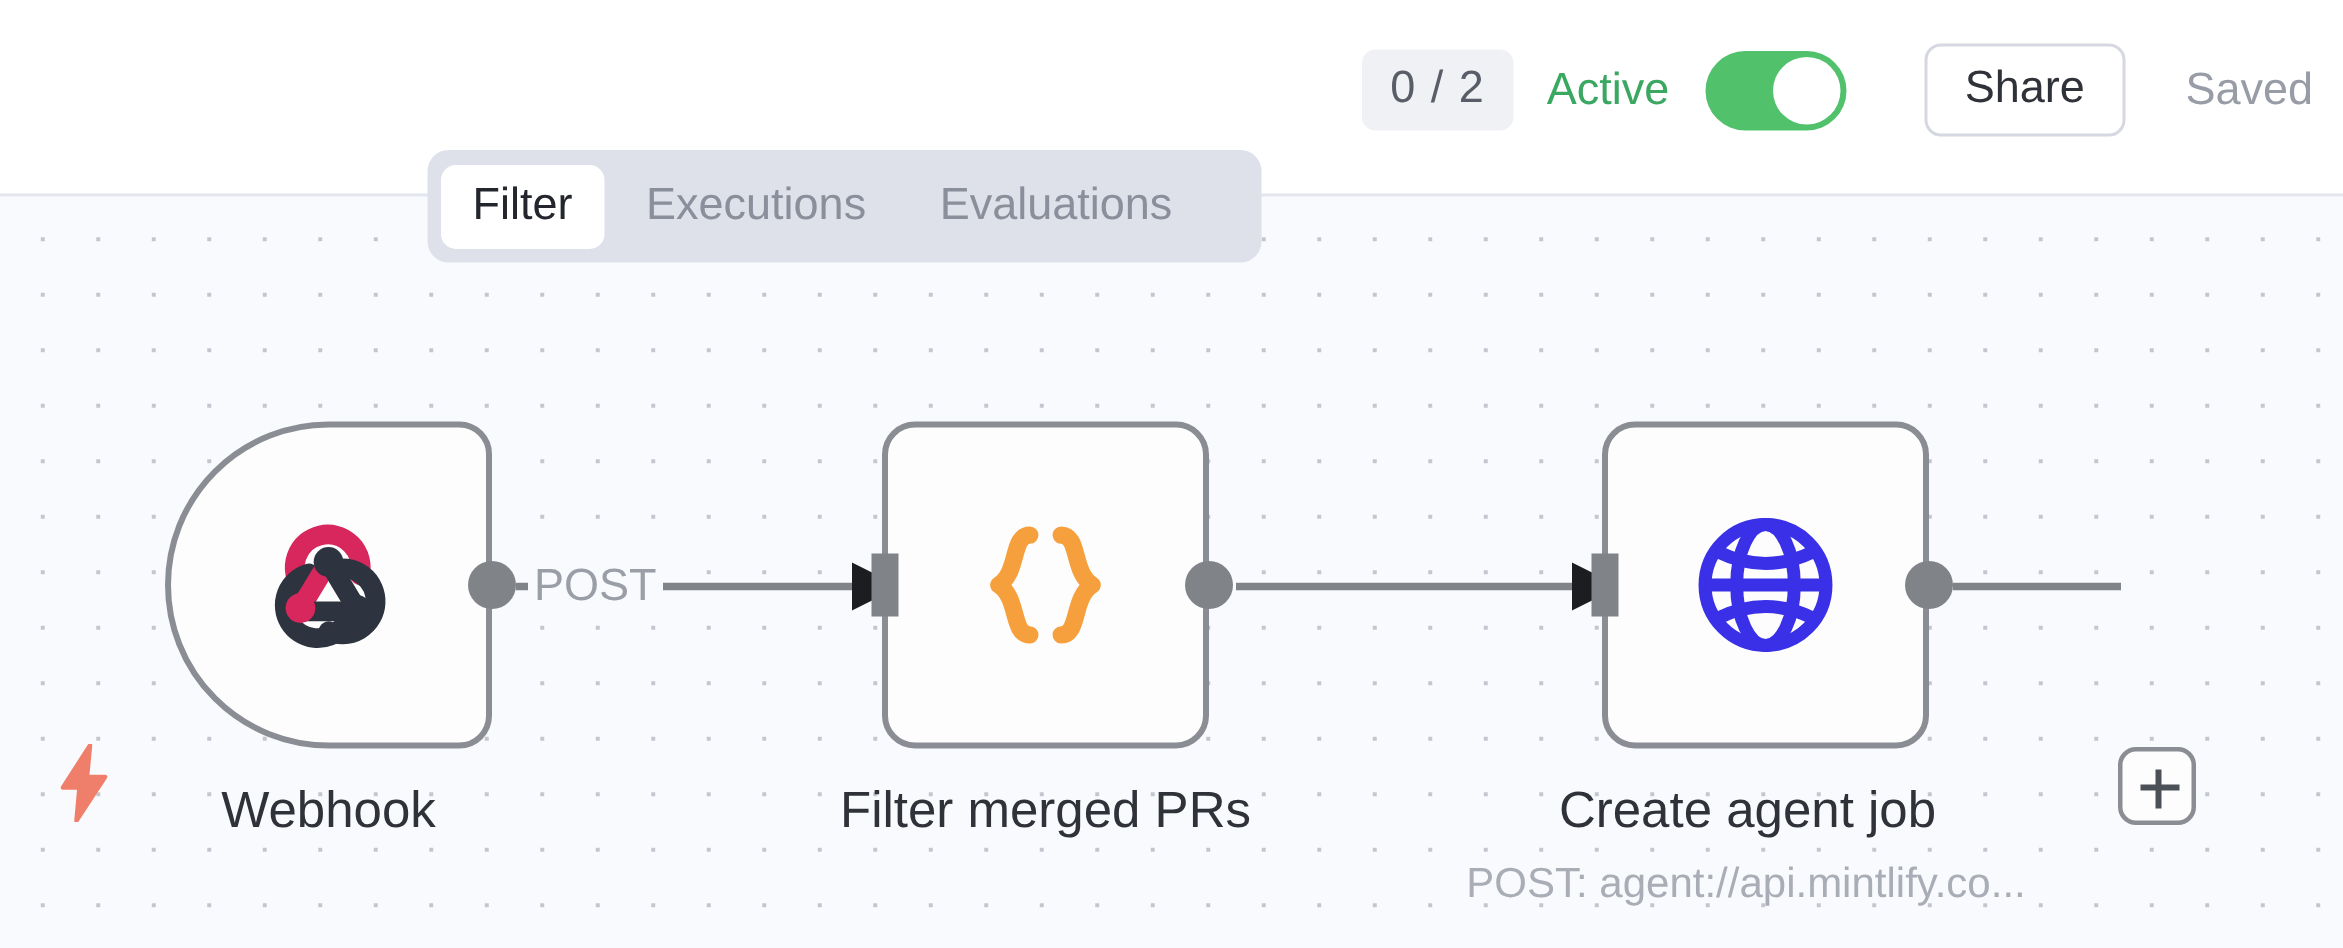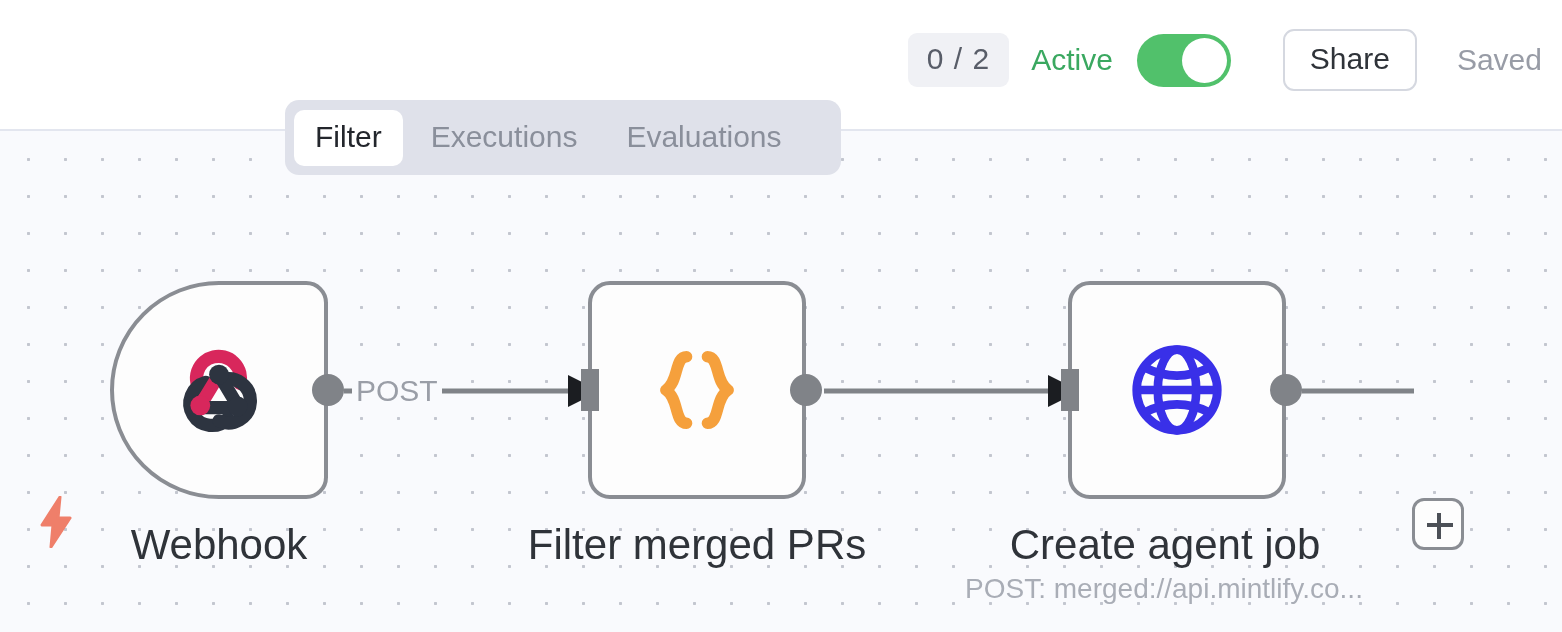--- a/index.html
+++ b/index.html
@@ -141,21 +141,21 @@
     position: absolute;
     width: 18px; height: 42px;
     background: #808388;
     left: -11px; top: 50%; margin-top: -21px;
     cursor: pointer;
   }
 
   .node-label {
     position: absolute;
     text-align: right;
-    font-size: 42px;
+    font-size: 34px;
     color: #2f3339;
     white-space: nowrap;
     transform: translateX(-50%);
   }
   .node-sub {
     position: absolute;
     text-align: center;
     font-size: 28px;
     color: #a9adb6;
     white-space: nowrap;
@@ -274,18 +274,18 @@
         <circle cx="50" cy="50" r="42" fill="none" stroke="#3930e8" stroke-width="9"></circle>
         <ellipse cx="50" cy="50" rx="20" ry="42" fill="none" stroke="#3930e8" stroke-width="9"></ellipse>
         <line x1="8" y1="50" x2="92" y2="50" stroke="#3930e8" stroke-width="9"></line>
         <path d="M17 27 Q50 43 83 27" fill="none" stroke="#3930e8" stroke-width="9"></path>
         <path d="M17 73 Q50 57 83 73" fill="none" stroke="#3930e8" stroke-width="9"></path>
       </svg>
       <div class="port-in"></div>
       <div class="port-out"></div>
     </div>
     <div class="node-label" style="left:1165px; top:390px;">Create agent job</div>
-    <div class="node-sub" style="left:1164px; top:442px;">POST: merged://api.mintlify.co...</div>
+    <div class="node-sub" style="left:1164px; top:442px;">POST: agent://api.mintlify.co...</div>
 
     <div class="plus-btn"></div>
 
   </div>
 </div>
 
 </body></html>

